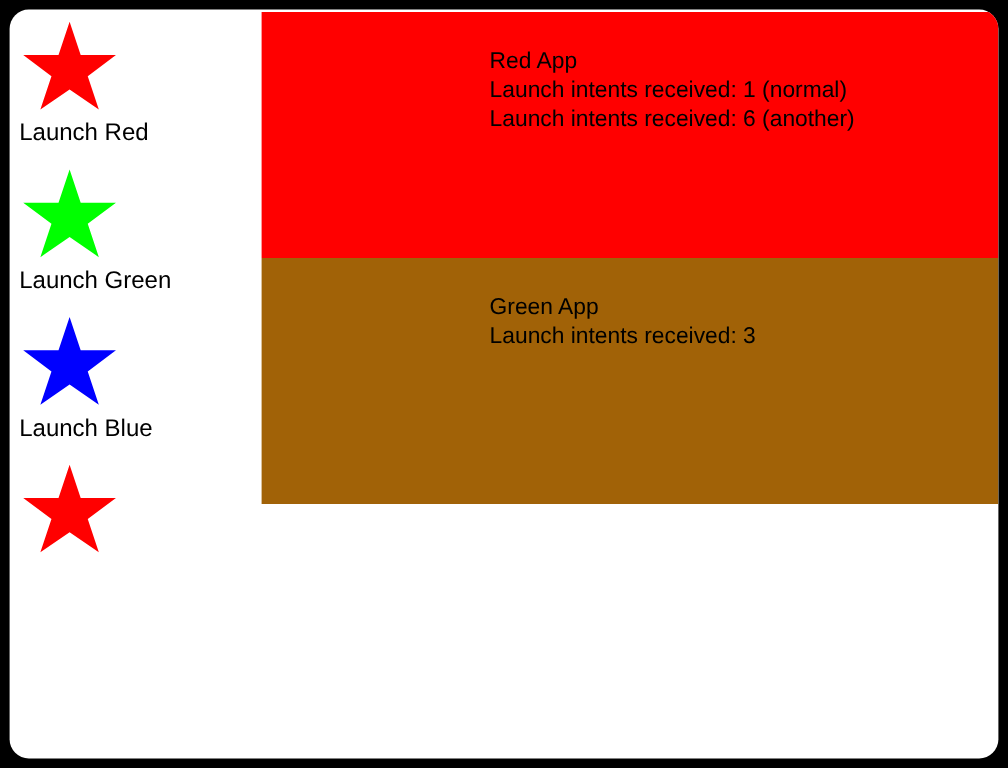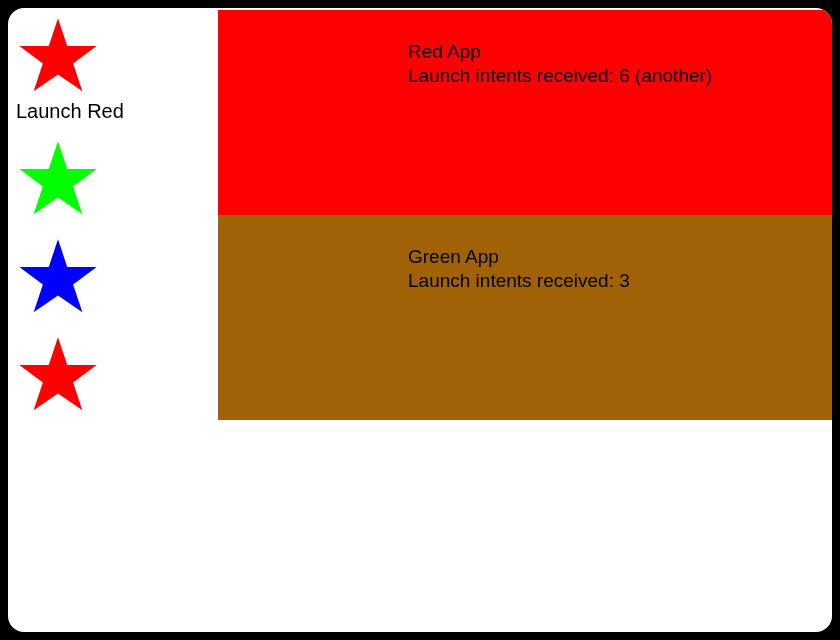--- a/index.html
+++ b/index.html
@@ -74,42 +74,45 @@
       </span>
       <span class="label">Launch Red</span>
     </div>
 
     <div class="launcher">
       <span>
         <svg viewBox="0 0 100 100">
             <polygon points="50,5 61,38 96,38 68,59 79,92 50,72 21,92 32,59 4,38 39,38" fill="#00ff00"></polygon>
           </svg>
       </span>
+      <span class="label">Launch Green</span>
     </div>
 
     <div class="launcher">
       <span>
         <svg viewBox="0 0 100 100">
             <polygon points="50,5 61,38 96,38 68,59 79,92 50,72 21,92 32,59 4,38 39,38" fill="#0000ff"></polygon>
           </svg>
       </span>
+      <span class="label">Launch Blue</span>
     </div>
 
     <div class="launcher">
       <span>
         <svg viewBox="0 0 100 100">
             <polygon points="50,5 61,38 96,38 68,59 79,92 50,72 21,92 32,59 4,38 39,38" fill="#ff0000"></polygon>
           </svg>
       </span>
     </div>
 
   </div>
 
   <div class="panel panel-red">
     <span class="line">Red App</span>
+    <span class="line">Launch intents received: 1 (normal)</span>
     <span class="line">Launch intents received: 6 (another)</span>
   </div>
 
   <div class="panel panel-green">
     <span class="line">Green App</span>
     <span class="line">Launch intents received: 3</span>
   </div>
 
 </div>
 

